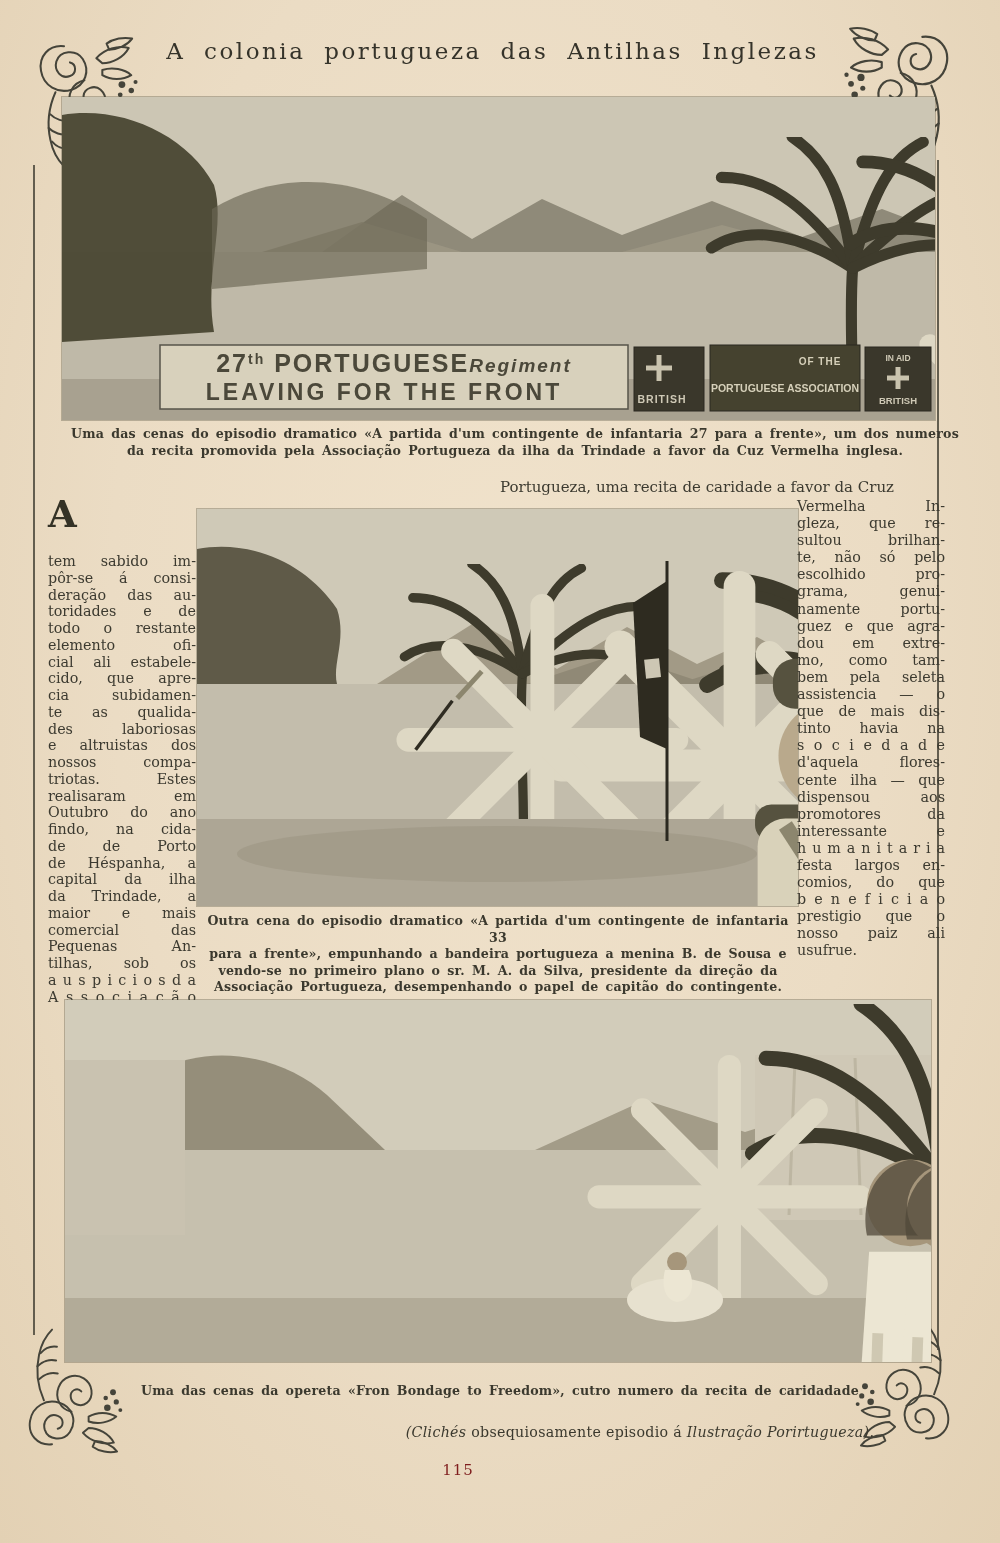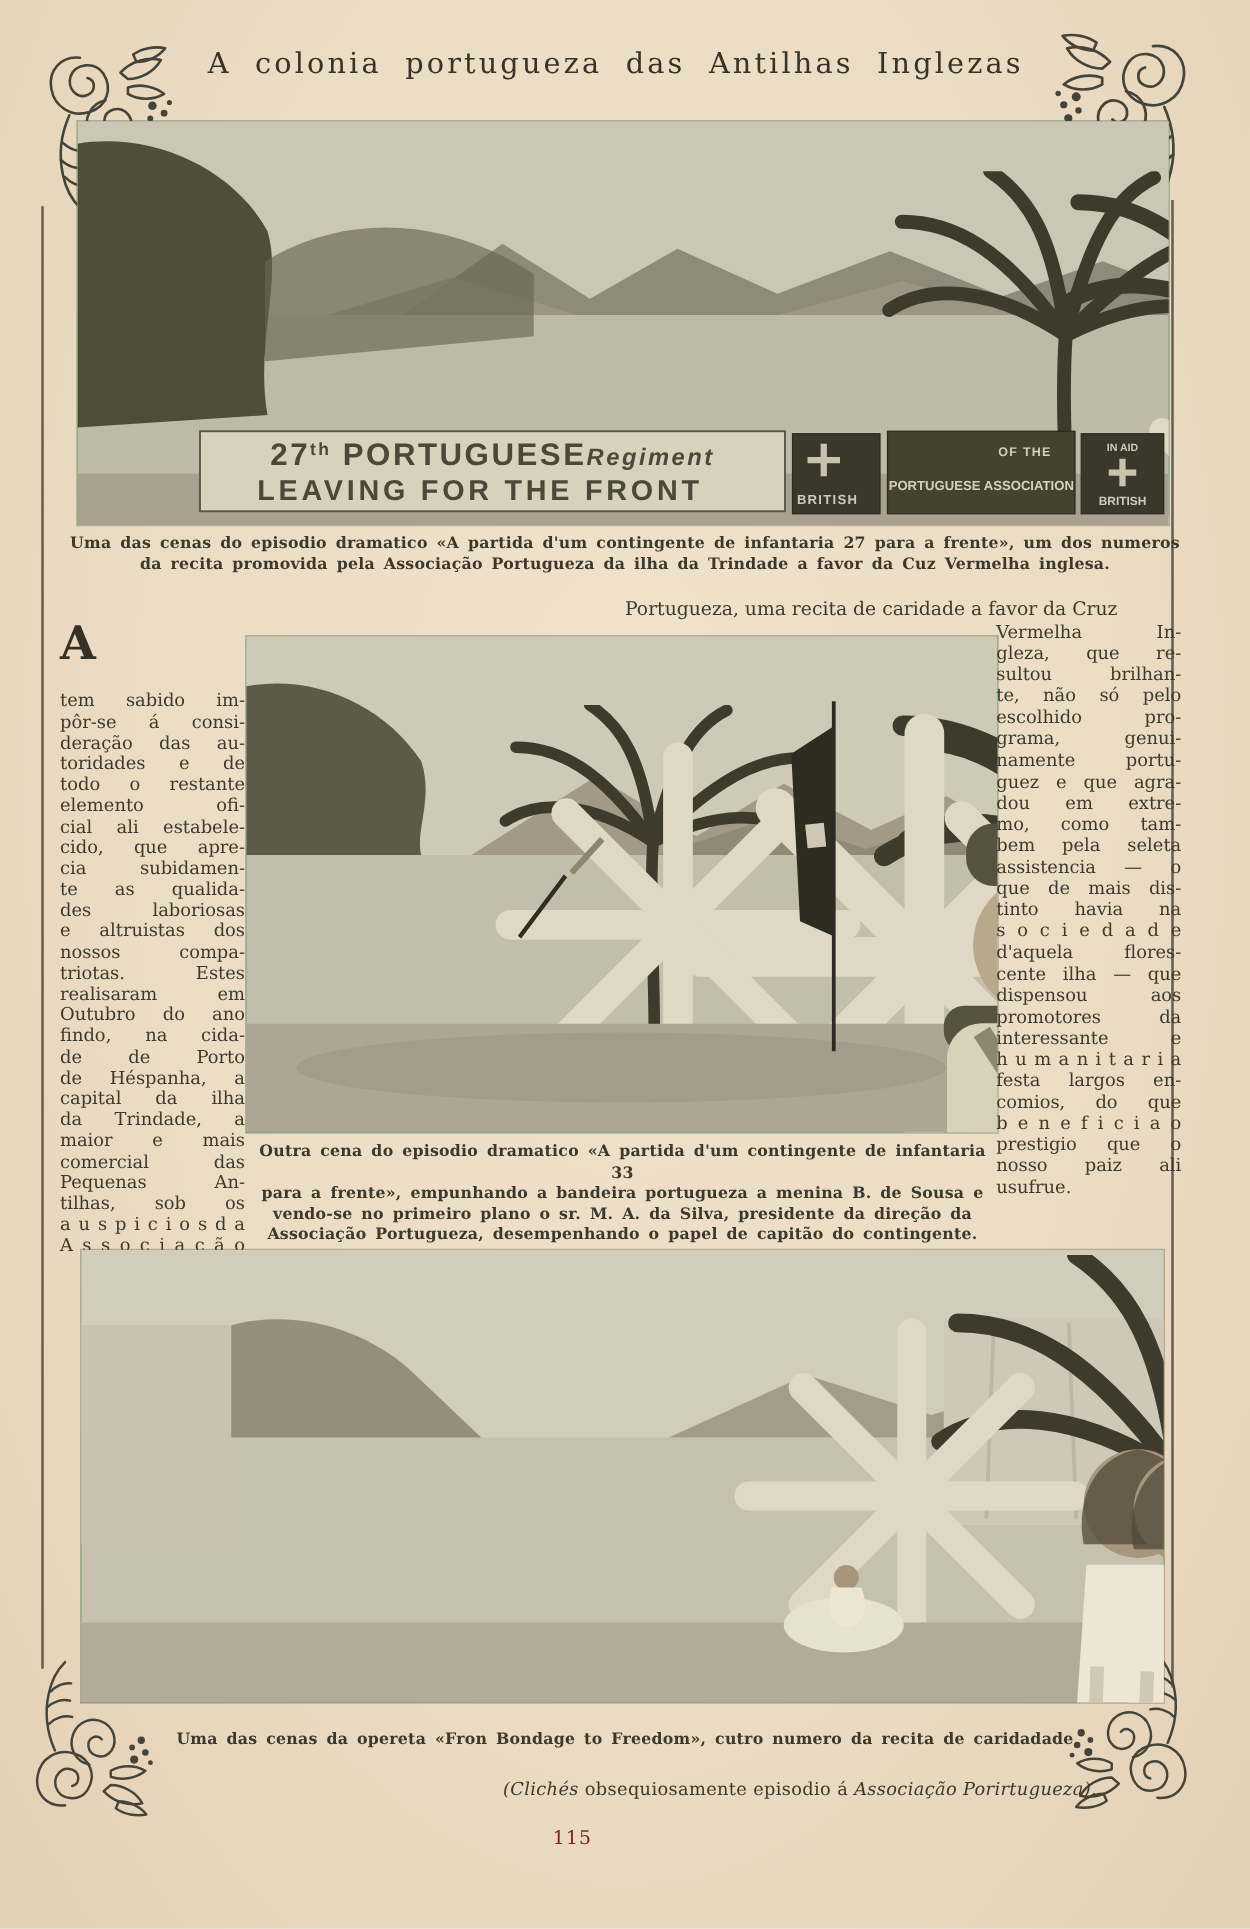--- a/index.html
+++ b/index.html
@@ -14,21 +14,21 @@
   
   .rule-v{width:2px;background:rgba(62,59,48,.78);}
   
   .title{
     top:38px;left:0;width:985px;text-align:center;
     font-size:23px;letter-spacing:2.5px;word-spacing:9px;
     color:#35332a;font-weight:500;
   }
   
   .photo{
-    background:#22c55e;
+    background:#ef4444;
     box-shadow:0 0 0 1px rgba(84,79,63,.35), inset 0 0 40px rgba(74,69,54,.28);
   }
   .photo svg{display:block;width:100%;height:100%;}
   
   .cap{
     font-size:12.6px;font-weight:bold;line-height:16.5px;color:#3b392e;
     text-align:center;white-space:pre-line;letter-spacing:.2px;word-spacing:2.5px;
   }
   
   .intro{
@@ -222,21 +222,21 @@
       <text x="836" y="264" text-anchor="middle" fill="#cfc9b6" font-size="8.5" font-weight="bold">IN AID</text>
       <g stroke="#c9c3ae" stroke-width="5">
           <line x1="836" y1="270" x2="836" y2="292"></line>
           <line x1="825" y1="281" x2="847" y2="281"></line>
         </g>
       <text x="836" y="307" text-anchor="middle" fill="#cfc9b6" font-size="9.5" font-weight="bold">BRITISH</text>
     </g>
   </svg>
 </div>
 
-<div class="abs cap" style="left:55px;top:426px;width:890px;">Uma das cenas do episodio dramatico «A partida d'um contingente de infantaria 27 para a frente», um dos numeros
+<div class="abs cap" style="left:70px;top:426px;width:890px;">Uma das cenas do episodio dramatico «A partida d'um contingente de infantaria 27 para a frente», um dos numeros
 da recita promovida pela Associação Portugueza da ilha da Trindade a favor da Cuz Vermelha inglesa.</div>
 
 <div class="abs intro" style="left:48px;top:476px;width:448px;">
   <span class="dropcap">A</span>
 </div>
 
 <div class="abs col left" style="left:48px;top:513px;width:148px;">tem sabido im-
 pôr-se á consi-
 deração das au-
 toridades e de
@@ -409,16 +409,16 @@
       <ellipse cx="610" cy="300" rx="48" ry="22" fill="#e7e1cf"></ellipse>
       <circle cx="612" cy="262" r="10" fill="#a6967b"></circle>
       <path d="M600 270 C596 286 600 300 612 302 C628 300 630 284 624 270 Z" fill="#ece6d3"></path>
     </g>
   </svg>
 </div>
 
 <div class="abs cap" style="left:0px;top:1383px;width:1000px;">Uma das cenas da opereta «Fron Bondage to Freedom», cutro numero da recita de caridadade</div>
 
 <div class="abs credits" style="left:380px;top:1424px;width:520px;">
-  <span class="it">(Clichés</span><span> obsequiosamente episodio á </span><span class="it">Associação Porirtugueza).</span>
+  <span class="it">(Clichés</span><span> obsequiosamente episodio á </span><span class="it">Ilustração Porirtugueza).</span>
 </div>
 
 <div class="abs pageno" style="left:418px;top:1461px;width:80px;">115</div>
 
 </body></html>

